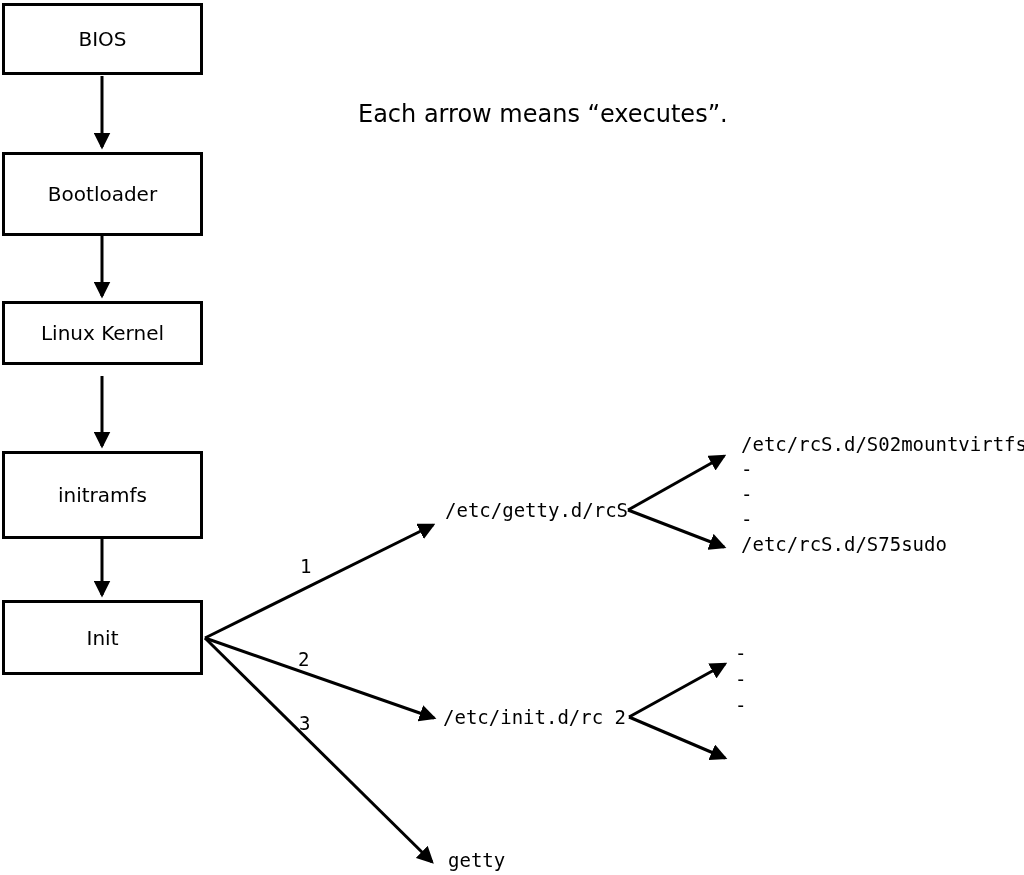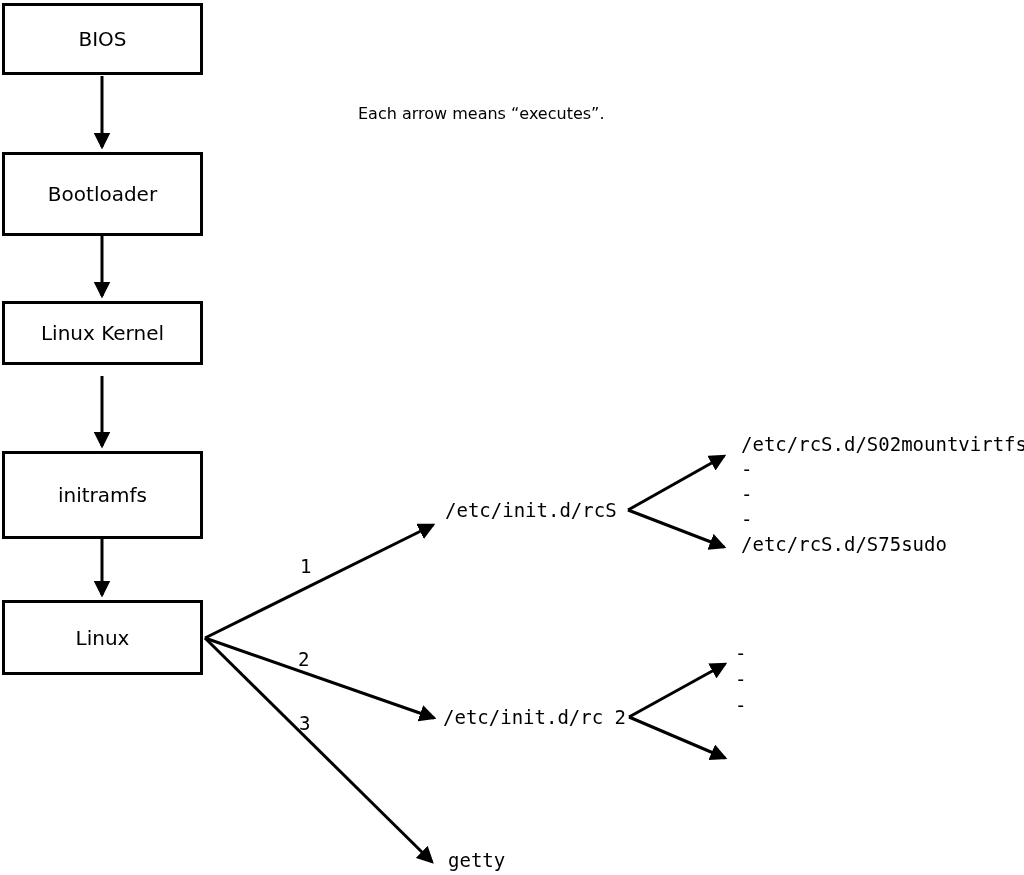--- a/index.html
+++ b/index.html
@@ -28,21 +28,21 @@
     align-items: center;
     justify-content: center;
   }
   .node-label {
     font-size: 20px;
     line-height: 24px;
     white-space: nowrap;
   }
   .caption {
     position: absolute;
-    font-size: 16px;
+    font-size: 24px;
     line-height: 26px;
     white-space: nowrap;
   }
   .mono {
     position: absolute;
     font-family: "DejaVu Sans Mono", "Liberation Mono", monospace;
     font-size: 19px;
     line-height: 24px;
     white-space: nowrap;
   }
@@ -92,30 +92,30 @@
   <div class="node-box" style="top:152px;height:84px">
     <span class="node-label">Bootloader</span>
   </div>
   <div class="node-box" style="top:301px;height:64px">
     <span class="node-label">Linux Kernel</span>
   </div>
   <div class="node-box" style="top:451px;height:88px">
     <span class="node-label">initramfs</span>
   </div>
   <div class="node-box" style="top:600px;height:75px">
-    <span class="node-label">Linux</span>
+    <span class="node-label">Init</span>
   </div>
 
   <div class="caption" style="left:358px;top:101px">Each arrow means “executes”.</div>
 
   <div class="mono edge-num" style="left:300px;top:555px">1</div>
   <div class="mono edge-num" style="left:298px;top:648px">2</div>
   <div class="mono edge-num" style="left:299px;top:712px">3</div>
 
-  <div class="mono" style="left:445px;top:498px">/etc/init.d/rcS</div>
+  <div class="mono" style="left:445px;top:498px">/etc/getty.d/rcS</div>
   <div class="mono" style="left:443px;top:705px">/etc/init.d/rc 2</div>
   <div class="mono" style="left:448px;top:848px">getty</div>
 
   <div class="script-group" style="left:741px;top:432px;line-height:25px">
     <div class="script-line">/etc/rcS.d/S02mountvirtfs</div>
     <div class="script-line">-</div>
     <div class="script-line">-</div>
     <div class="script-line">-</div>
     <div class="script-line">/etc/rcS.d/S75sudo</div>
   </div>

